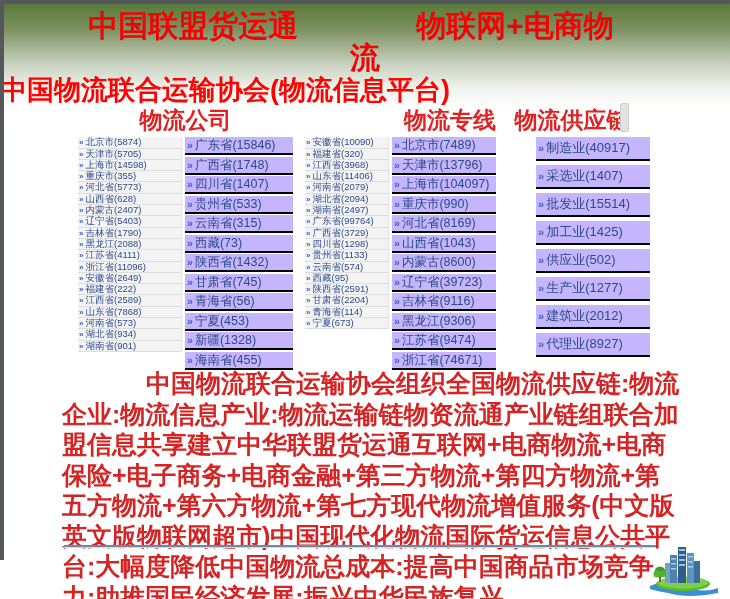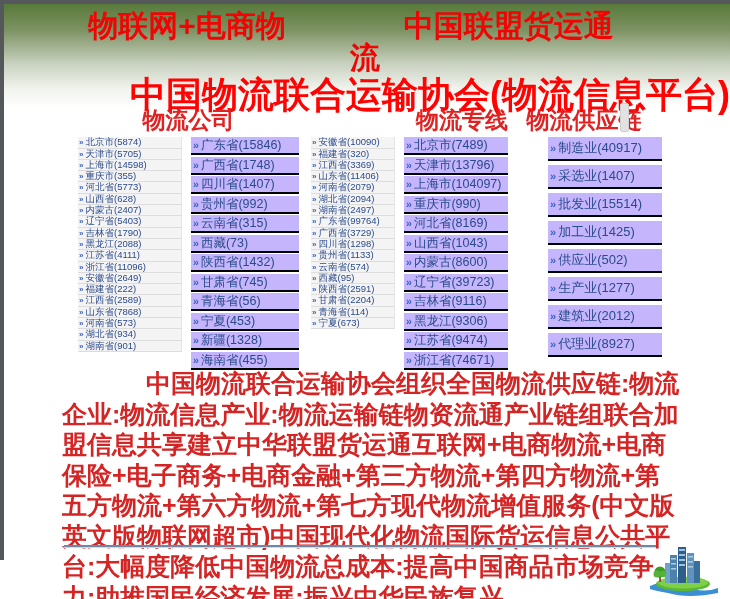--- a/index.html
+++ b/index.html
@@ -14,26 +14,26 @@
   .left-border{position:absolute;top:0;left:0;width:4px;height:560px;background:#54585a;z-index:5;}
   
   .banner{
     position:absolute;top:4px;left:0;width:730px;height:104px;
     background:linear-gradient(to bottom,#587a3a 0%,#6d875176 20%,#7d9263 22%,#b7c2aa 55%,#e9ece4 78%,#ffffff 96%);
     background:linear-gradient(to bottom,#587a3a 0%,#7d9263 25%,#c9d2c0 58%,#f2f4ef 82%,#ffffff 100%);
   }
   .banner-line1{display:flex;justify-content:center;gap:118px;transform:translateX(-14px);
     padding-top:5px;font-size:30px;font-weight:bold;color:#f00404;line-height:1.1;}
   .banner-line2{text-align:center;font-size:30px;font-weight:bold;color:#f00404;line-height:1.05;}
-  .main-title{text-align:right;font-size:36px;font-weight:bold;color:#ff0202;line-height:1.0;margin-top:3px;letter-spacing:0px;}
+  .main-title{text-align:left;font-size:27px;font-weight:bold;color:#ff0202;line-height:1.0;margin-top:3px;letter-spacing:0px;}
   
   .cols{position:absolute;top:108px;left:0;width:730px;display:flex;padding-left:78px;box-sizing:border-box;}
   .col{display:flex;flex-direction:column;}
   .col-header{font-size:23px;font-weight:bold;color:#e02222;text-align:center;line-height:1.1;margin-bottom:4px;}
-  .pair{display:flex;align-items:flex-start;gap:9px;}
+  .pair{display:flex;align-items:flex-start;gap:3px;}
   .small-list{width:104px;}
   .small-item{
     font-size:9.5px;color:#2b4a8b;background:#f4f4f4;
     border-bottom:1px solid #dddddd;border-right:1px solid #e4e4e4;
     padding:0px 1px 0px 1px;height:10.3px;line-height:10.3px;
     white-space:nowrap;overflow:hidden;cursor:pointer;
   }
   .large-list{width:108px;}
   .large-item{
     font-size:12.5px;color:#2b4a8b;background:#c4b5fd;
@@ -62,22 +62,22 @@
   .logo{position:absolute;right:12px;bottom:2px;width:70px;height:58px;}
 </style>
 </head>
 <body>
 
 <div class="top-strip"></div>
 <div class="left-border"></div>
 
 <div class="banner">
   <div class="banner-line1">
+    <span>中国联盟货运通</span>
     <span>物联网+电商物</span>
-    <span>中国联盟货运通</span>
   </div>
   <div class="banner-line2">流</div>
   <div class="main-title">中国物流联合运输协会(物流信息平台)</div>
 </div>
 
 <div class="cols">
   <div class="col col1">
     <div class="col-header">物流公司</div>
     <div class="pair">
       <div class="small-list">
@@ -98,39 +98,39 @@
           <div class="small-item"><span class="arrow">»</span><span>江西省(2589)</span></div>
           <div class="small-item"><span class="arrow">»</span><span>山东省(7868)</span></div>
           <div class="small-item"><span class="arrow">»</span><span>河南省(573)</span></div>
           <div class="small-item"><span class="arrow">»</span><span>湖北省(934)</span></div>
           <div class="small-item"><span class="arrow">»</span><span>湖南省(901)</span></div>
         </div>
       <div class="large-list">
           <div class="large-item"><span class="arrow">»</span><span>广东省(15846)</span></div>
           <div class="large-item"><span class="arrow">»</span><span>广西省(1748)</span></div>
           <div class="large-item"><span class="arrow">»</span><span>四川省(1407)</span></div>
-          <div class="large-item"><span class="arrow">»</span><span>贵州省(992)</span></div>
+          <div class="large-item"><span class="arrow">»</span><span>贵州省(533)</span></div>
           <div class="large-item"><span class="arrow">»</span><span>云南省(315)</span></div>
           <div class="large-item"><span class="arrow">»</span><span>西藏(73)</span></div>
           <div class="large-item"><span class="arrow">»</span><span>陕西省(1432)</span></div>
           <div class="large-item"><span class="arrow">»</span><span>甘肃省(745)</span></div>
           <div class="large-item"><span class="arrow">»</span><span>青海省(56)</span></div>
           <div class="large-item"><span class="arrow">»</span><span>宁夏(453)</span></div>
           <div class="large-item"><span class="arrow">»</span><span>新疆(1328)</span></div>
           <div class="large-item"><span class="arrow">»</span><span>海南省(455)</span></div>
         </div>
     </div>
   </div>
   <div class="col col2">
     <div class="col-header">物流专线</div>
     <div class="pair">
       <div class="small-list">
           <div class="small-item"><span class="arrow">»</span><span>安徽省(10090)</span></div>
           <div class="small-item"><span class="arrow">»</span><span>福建省(320)</span></div>
-          <div class="small-item"><span class="arrow">»</span><span>江西省(3369)</span></div>
+          <div class="small-item"><span class="arrow">»</span><span>江西省(3968)</span></div>
           <div class="small-item"><span class="arrow">»</span><span>山东省(11406)</span></div>
           <div class="small-item"><span class="arrow">»</span><span>河南省(2079)</span></div>
           <div class="small-item"><span class="arrow">»</span><span>湖北省(2094)</span></div>
           <div class="small-item"><span class="arrow">»</span><span>湖南省(2497)</span></div>
           <div class="small-item"><span class="arrow">»</span><span>广东省(99764)</span></div>
           <div class="small-item"><span class="arrow">»</span><span>广西省(3729)</span></div>
           <div class="small-item"><span class="arrow">»</span><span>四川省(1298)</span></div>
           <div class="small-item"><span class="arrow">»</span><span>贵州省(1133)</span></div>
           <div class="small-item"><span class="arrow">»</span><span>云南省(574)</span></div>
           <div class="small-item"><span class="arrow">»</span><span>西藏(95)</span></div>

